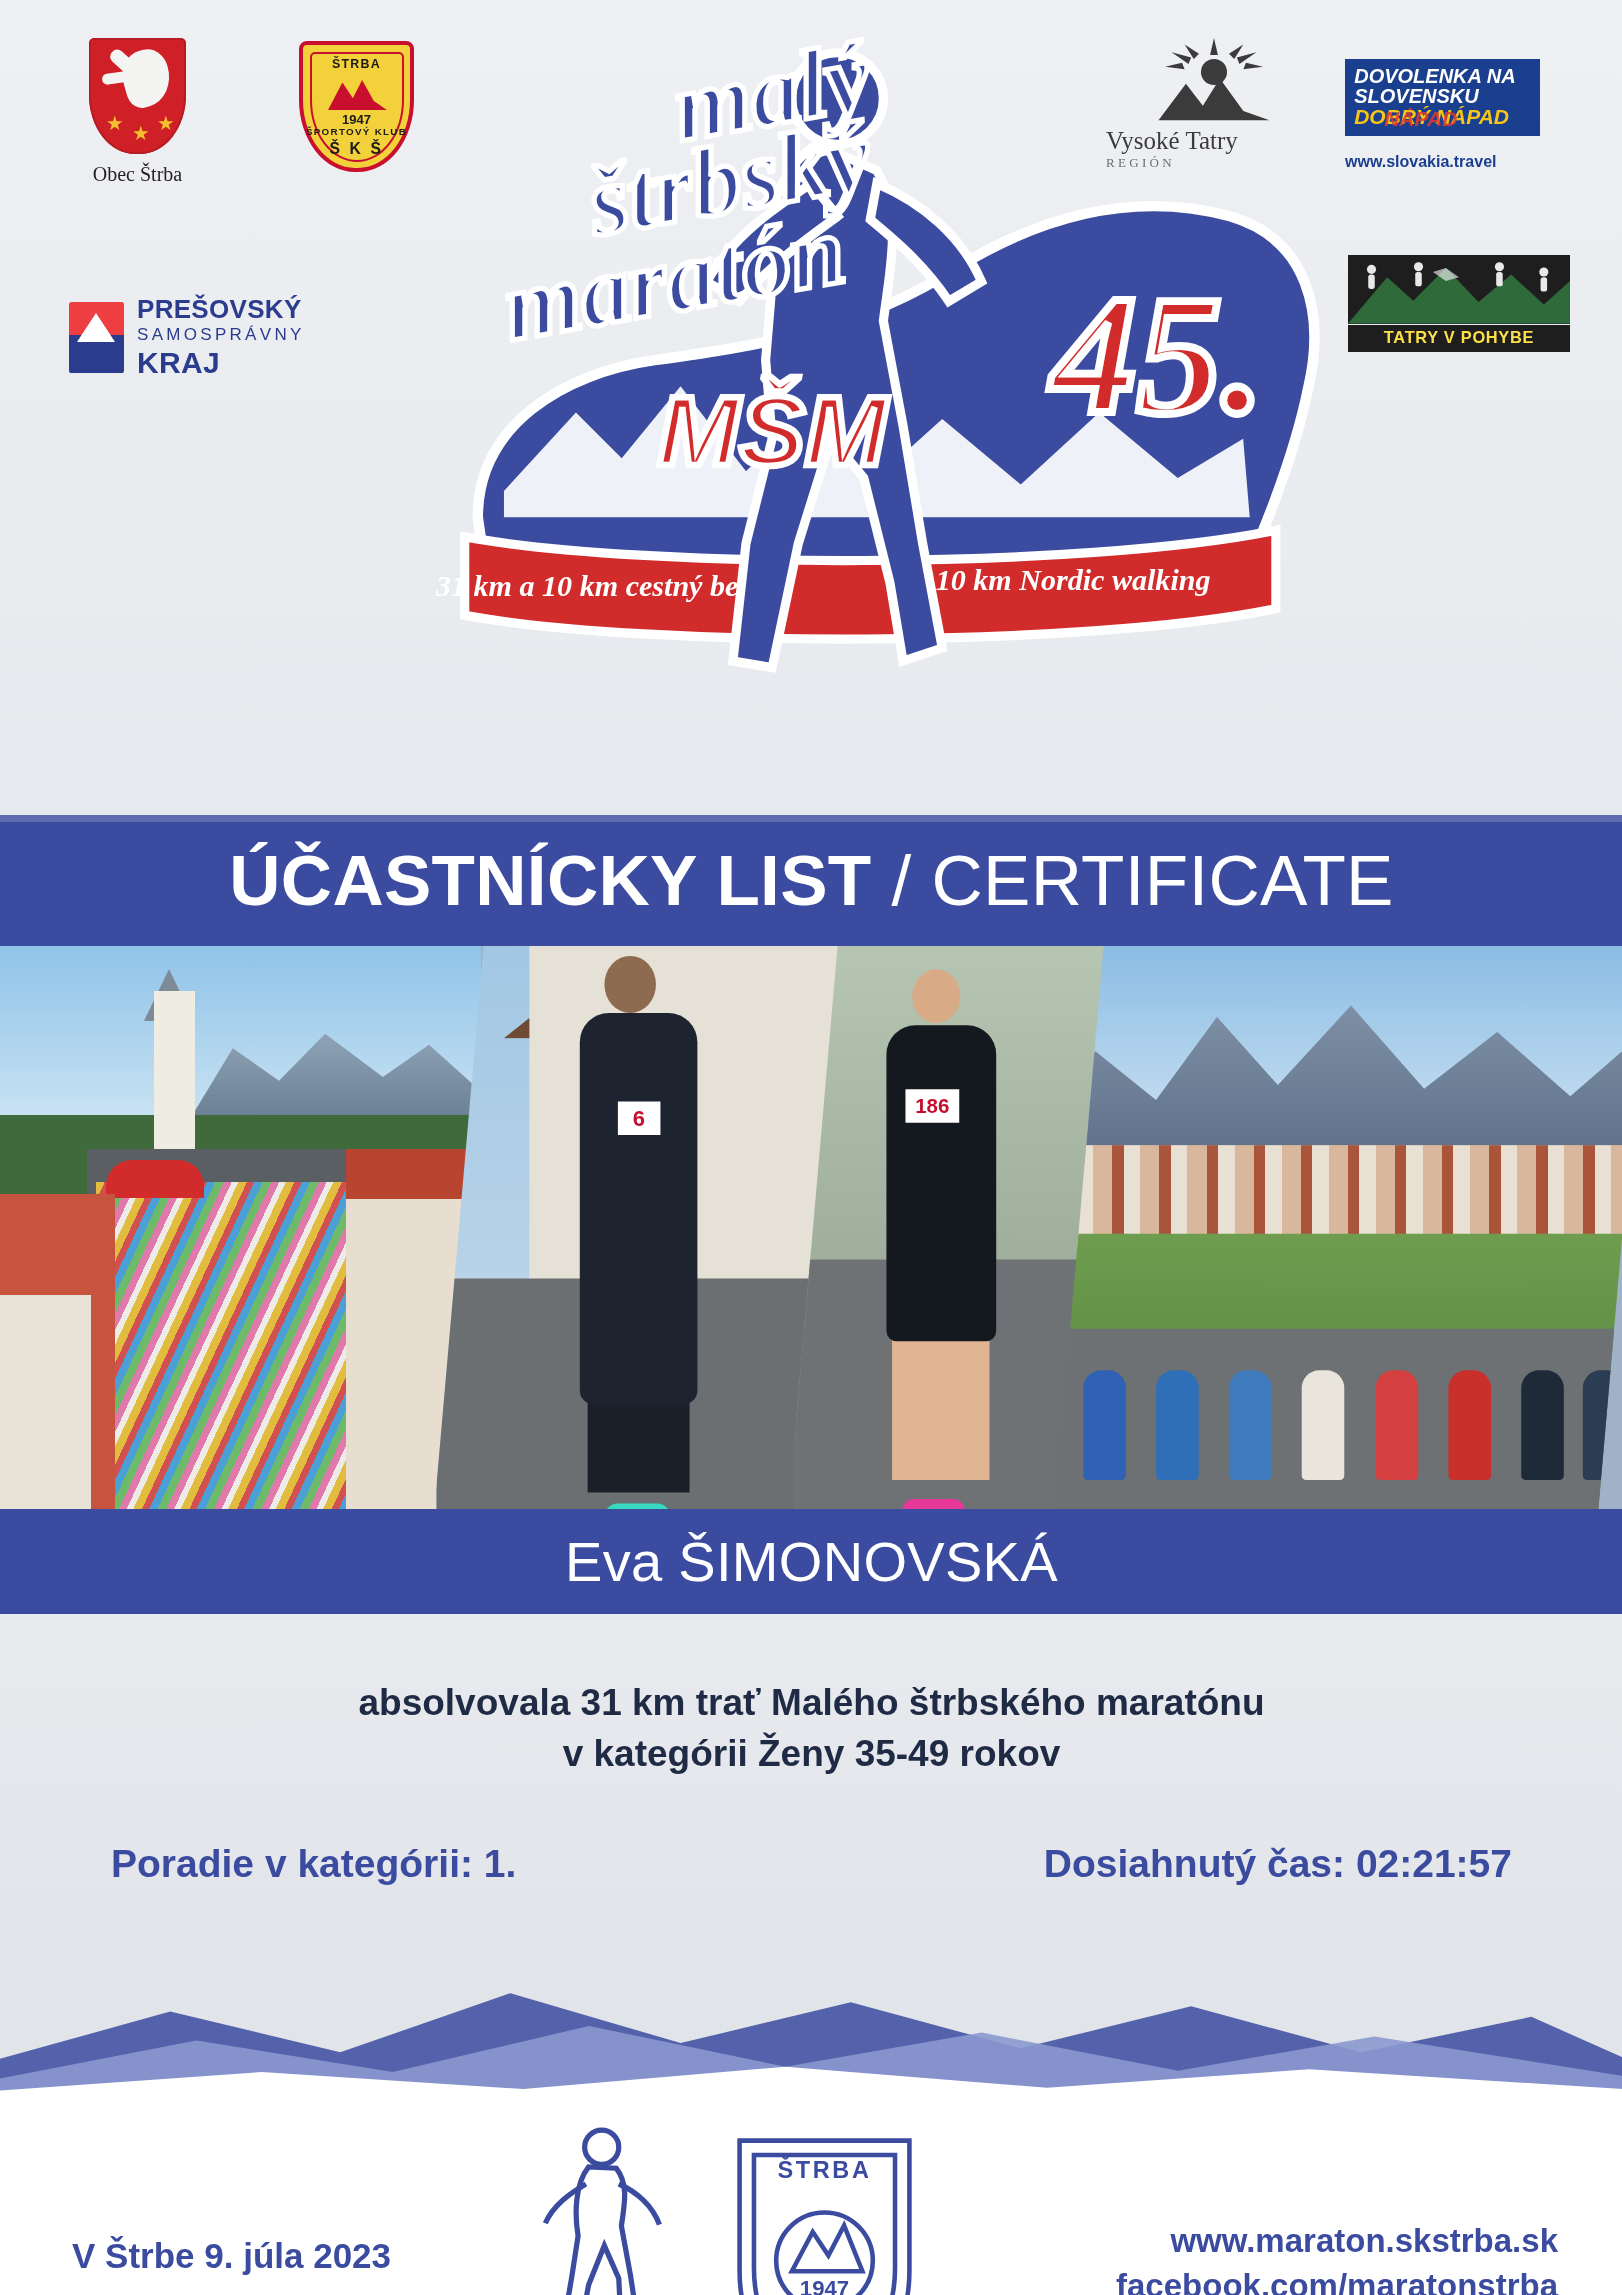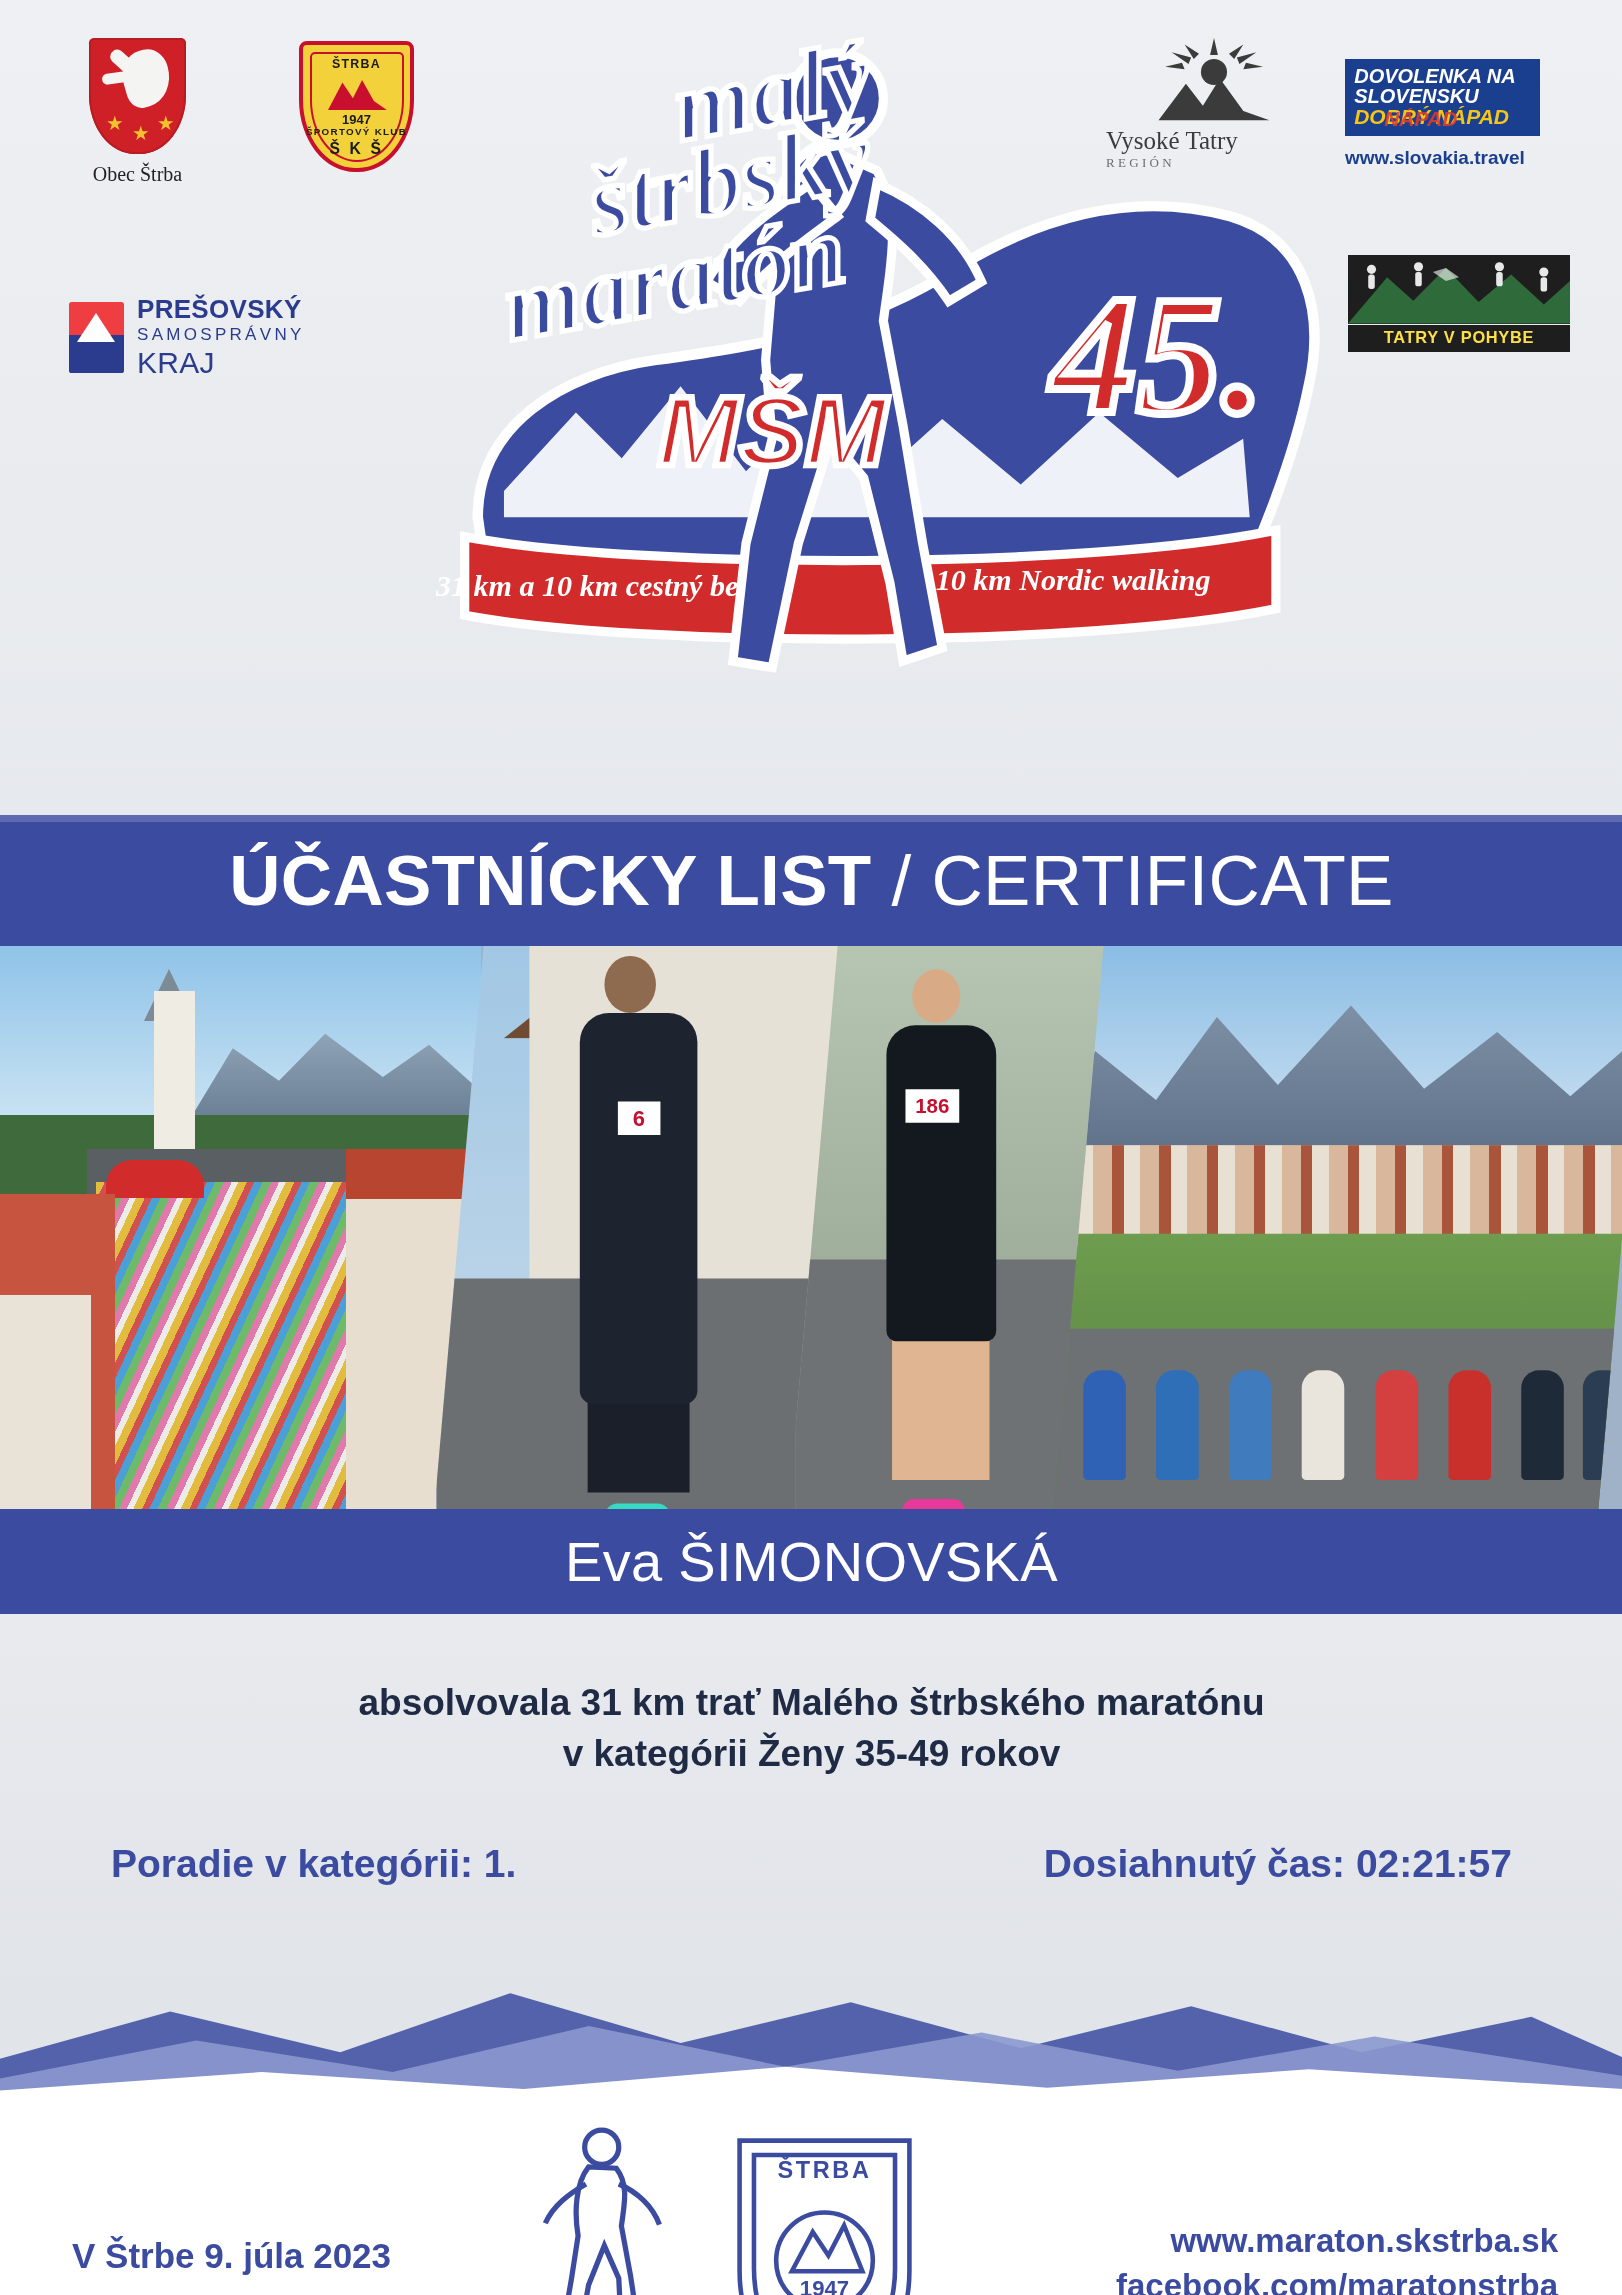--- a/index.html
+++ b/index.html
@@ -185,21 +185,21 @@
     position: absolute;
     left: 7.9px; top: 11.8px;
     width: 0; height: 0;
     border-left: 19.6px solid transparent;
     border-right: 19.6px solid transparent;
     border-bottom: 29px solid #ffffff;
   }
   .psk-text { line-height: 1.18; }
   .psk-l1 { font-size: 26px; font-weight: bold; color: #2b3c8e; letter-spacing: 0.3px; }
   .psk-l2 { font-size: 17px; color: #2b3c8e; letter-spacing: 3.3px; }
-  .psk-l3 { font-size: 30px; font-weight: normal; color: #2b3c8e; letter-spacing: 0.3px; }
+  .psk-l3 { font-size: 30px; font-weight: bold; color: #2b3c8e; letter-spacing: 0.3px; }
 
   
   .logo-tatry {
     position: absolute;
     left: 1106px;
     top: 38px;
     width: 216px;
     text-align: left;
   }
   .sunburst {
@@ -240,22 +240,22 @@
   .sk-l3 {
     font-size: 21px; font-weight: bold; color: #f5c518; line-height: 1.05;
     position: relative;
   }
   .sk-l3 .ov {
     position: absolute; left: 30px; top: 1.3px;
     color: #e03b2f; opacity: .85;
     font-size: 21px; font-weight: bold; text-align: right;
   }
   .sk-url {
-    margin-top: 11px;
-    font-size: 19px;
+    margin-top: 17px;
+    font-size: 16px;
     color: #1b3f8f;
     font-weight: bold;
   }
 
   
   .logo-pohybe {
     position: absolute;
     left: 1348px;
     top: 255px;
     width: 229px;

